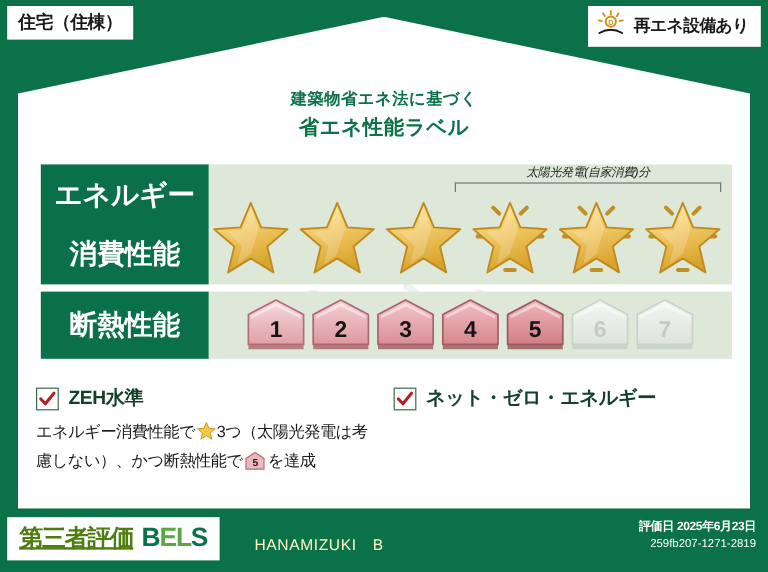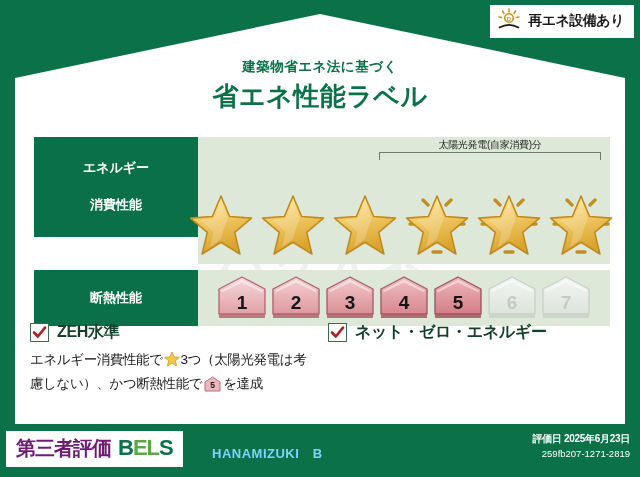--- a/index.html
+++ b/index.html
@@ -71,24 +71,25 @@
     top: 58px;
     width: 640px;
     text-align: center;
     z-index: 4;
   }
   #title-sub {
     font-size: 13.5px;
     font-weight: bold;
     color: #0b7148;
     letter-spacing: 0.5px;
+    margin-top: 16px;
   }
   #title-main {
     margin-top: 3px;
-    font-size: 26px;
+    font-size: 17px;
     font-weight: bold;
     color: #0b7148;
     letter-spacing: 0.5px;
   }
 
   
   #watermark {
     position: absolute;
     left: 50%;
     top: 228px;
@@ -101,43 +102,43 @@
     pointer-events: none;
   }
 
   
   #rows { position: absolute; left: 34px; top: 137px; width: 576px; z-index: 3; }
 
   .perf-row { display: flex; align-items: stretch; }
   .perf-row + .perf-row { margin-top: 6px; justify-content: flex-end; }
 
   .row-label {
-    width: 164px;
+    width: 140px;
     background: #0a7049;
     color: #ffffff;
-    font-size: 13px;
+    font-size: 23px;
     font-weight: bold;
     line-height: 1.28;
     display: flex;
     flex-direction: column;
     align-items: center;
     justify-content: center;
     letter-spacing: 0px;
     flex: none;
     gap: 20px;
   }
 
   .row-body {
     flex: 1;
     background: #dde8d8;
     position: relative;
   }
 
   #energy-row .row-label { height: 100px; }
-  #energy-row .row-body  { height: 127px; }
+  #energy-row .row-body  { height: 100px; font-style: italic; }
   #insulation-row .row-label { height: 56px; }
   #insulation-row .row-body  { height: 56px; }
 
   
   #solar-annotation {
     position: absolute;
     right: 9px;
     top: 2px;
     width: 222px;
     text-align: center;
@@ -211,38 +212,39 @@
     top: 7px;
     background: #ffffff;
     padding: 4px 10px 5px 10px;
     display: flex;
     align-items: baseline;
     gap: 7px;
   }
   #bels-jp {
     font-size: 20px;
     font-weight: bold;
-    color: #701a75;
+    color: #4d7c0f;
     letter-spacing: -1px;
+    text-decoration: underline;
   }
   #bels-logo {
     font-size: 22px;
     font-weight: bold;
     letter-spacing: -1px;
   }
   #bels-logo .b1, #bels-logo .b4 { color: #0b7148; }
   #bels-logo .b2, #bels-logo .b3 { color: #5aa845; }
 
   #property-name {
     position: absolute;
     left: 212px;
     top: 21px;
     font-size: 13px;
-    font-weight: bold;
-    color: #7dd3fc;
+    font-weight: normal;
+    color: #fef9c3;
     letter-spacing: 0.5px;
   }
 
   #eval-block {
     position: absolute;
     right: 10px;
     top: 8px;
     text-align: right;
     color: #ffffff;
   }
@@ -300,20 +302,21 @@
 </style>
 </head>
 <body>
 
 <div id="label-card">
 
   <div id="inner-pentagon"></div>
 
   <div id="watermark">パッ入ネ</div>
 
+  <div id="building-type-tag">住宅（住棟）</div>
 
   <div id="renewable-badge">
     <span>
       <svg width="26" height="22" viewBox="0 0 26 22">
         <g stroke="#c8941a" stroke-width="1.5" stroke-linecap="round" fill="none">
           <line x1="13" y1="1" x2="13" y2="4"></line>
           <line x1="6.5" y1="3" x2="8" y2="5.5"></line>
           <line x1="19.5" y1="3" x2="18" y2="5.5"></line>
           <line x1="3" y1="9" x2="5.5" y2="9.5"></line>
           <line x1="23" y1="9" x2="20.5" y2="9.5"></line>

